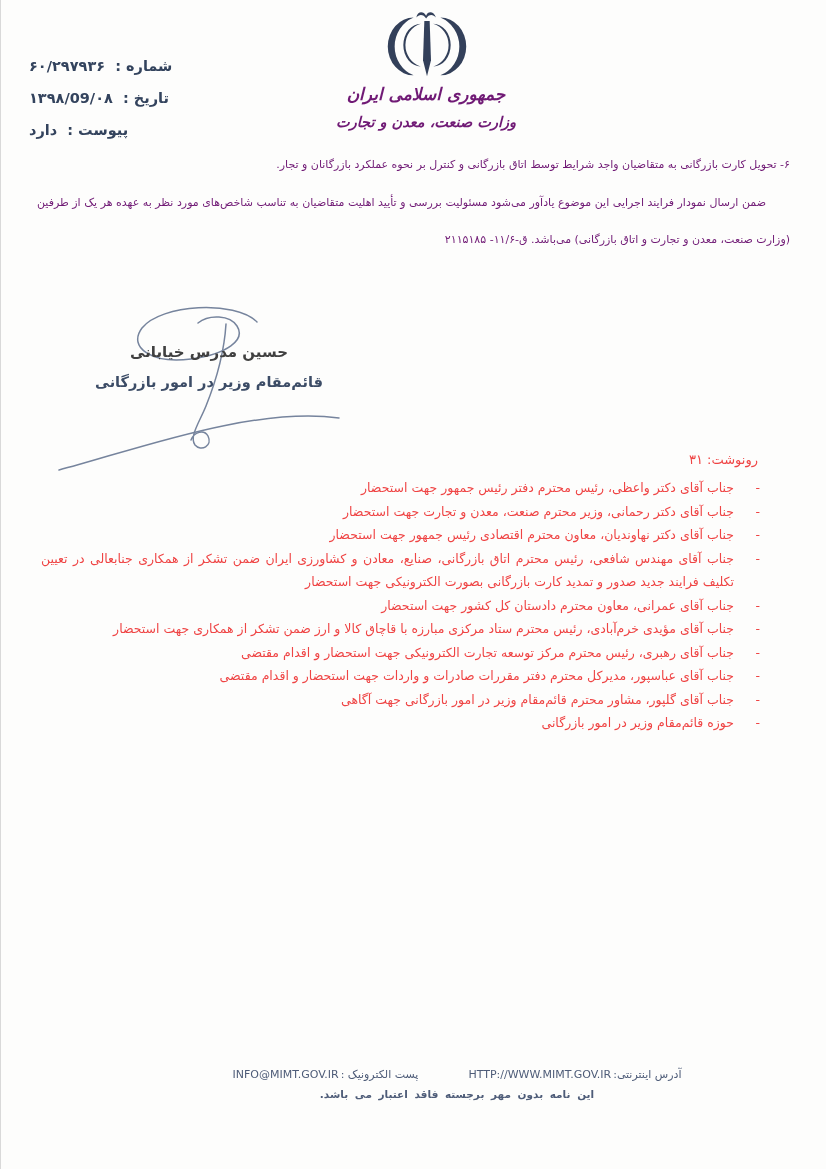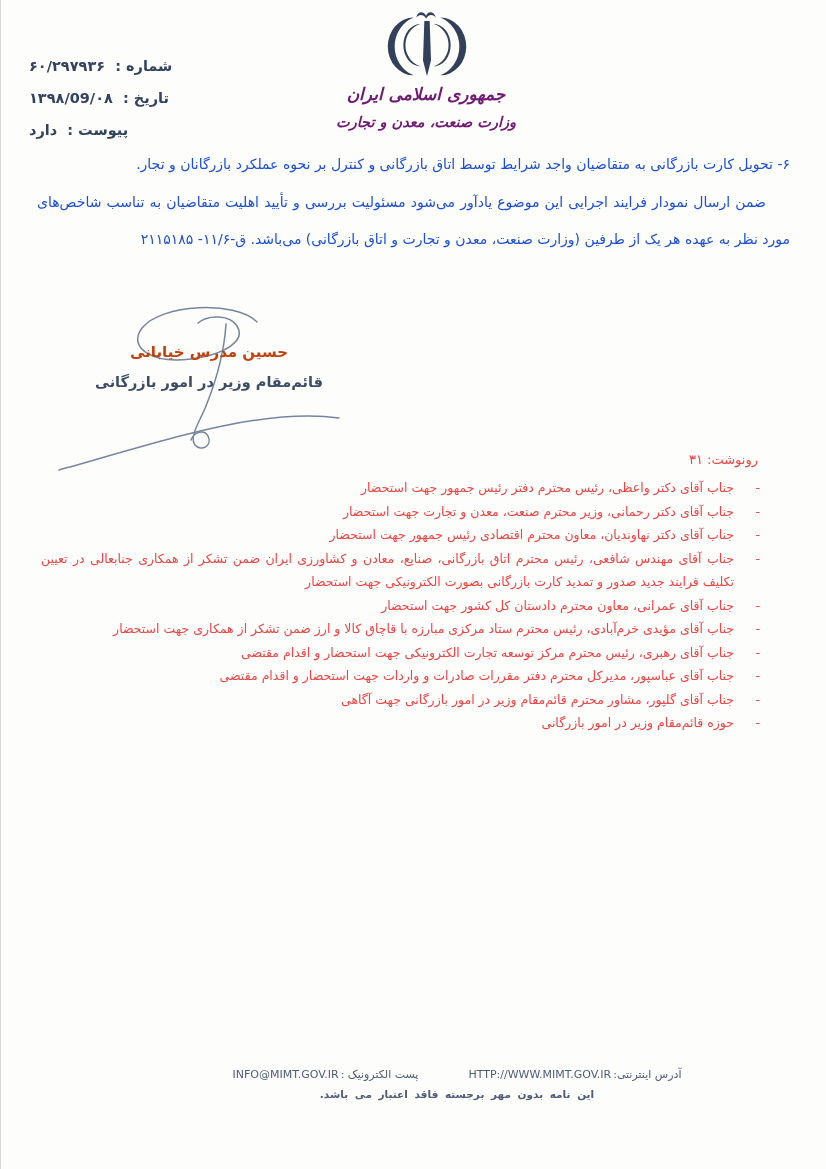--- a/index.html
+++ b/index.html
@@ -30,33 +30,33 @@
     direction:rtl; text-align:left;
     font-weight:bold; font-size:14.5px; color:#33435d;
   }
   .meta-row { line-height:32px; white-space:nowrap; }
   .meta-row .val { margin-right:5px; }
 
   
   .body {
     position:absolute; top:146px; right:36px; left:36px;
     direction:rtl; text-align:justify;
-    font-size:14px; line-height:37.5px; color:#1d4ed8;
+    font-size:11px; line-height:37.5px; color:#701a75;
   }
   .p-item   { padding-right:28px; text-indent:-28px; }
   .p-marker { font-weight:normal; }
   .p-main   { text-indent:24px; }
   .ref-code { white-space:nowrap; }
 
   
   .sig { position:absolute; top:300px; left:38px; width:340px; height:195px; }
   .sig-name {
     position:absolute; top:43px; right:35px; width:270px;
     direction:rtl; text-align:center;
-    font-size:15px; font-weight:bold; color:#c2410c;
+    font-size:15px; font-weight:bold; color:#404040;
   }
   .sig-title {
     position:absolute; top:74px; right:25px; width:290px;
     direction:rtl; text-align:center;
     font-size:14.5px; font-weight:bold; color:#3c4c66;
   }
   .sig-stroke { position:absolute; inset:0; pointer-events:none; }
 
   
   .cc {

